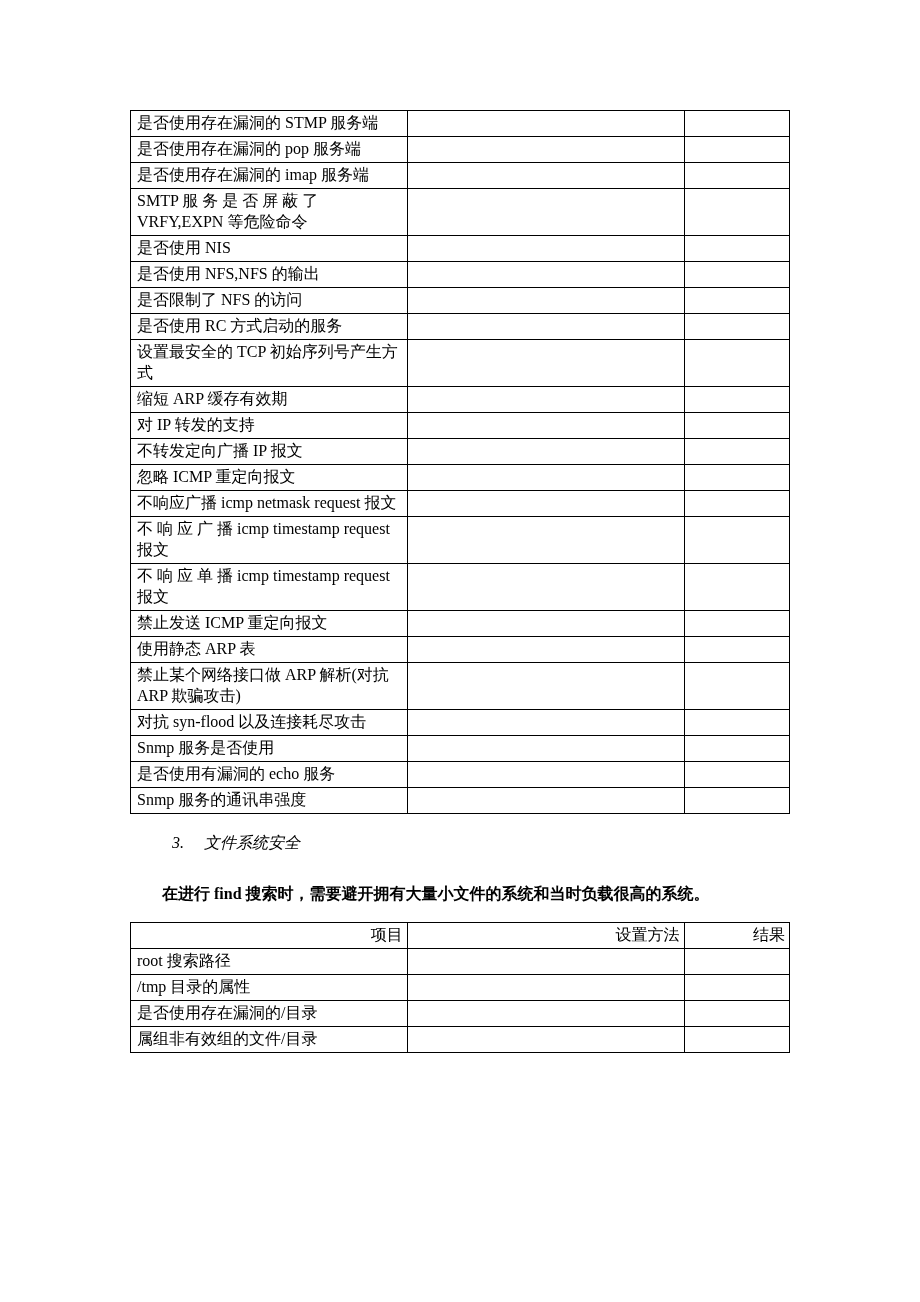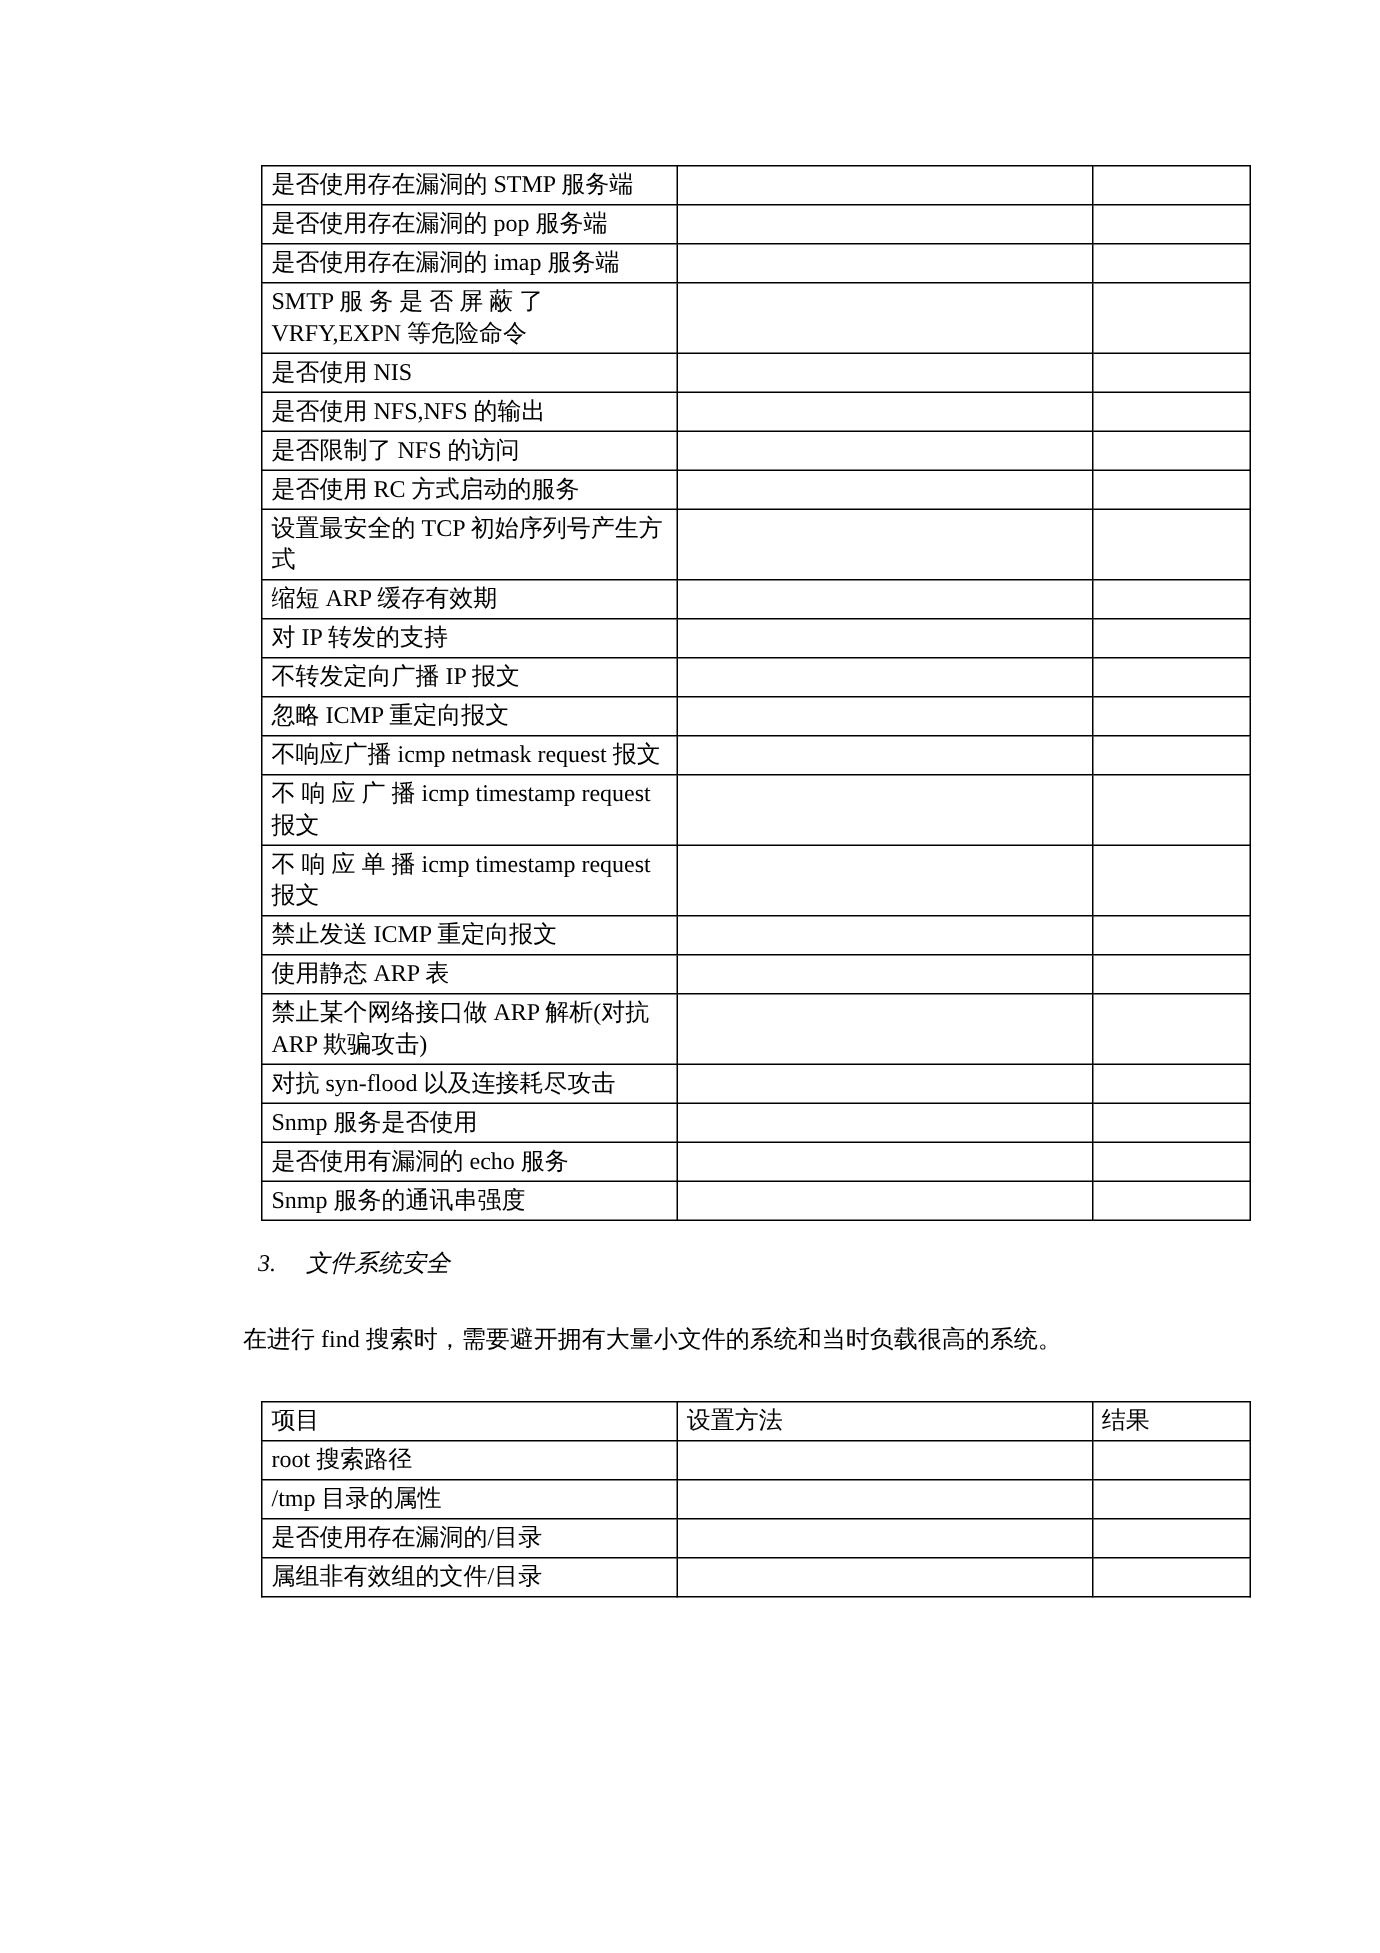--- a/index.html
+++ b/index.html
@@ -14,43 +14,43 @@
     width: 920px;
     height: 1302px;
     box-sizing: border-box;
     padding: 110px 130px 0 130px;
     position: relative;
   }
   table {
     border-collapse: collapse;
     width: 100%;
     table-layout: fixed;
-    margin-left: 44px;
   }
   td, th {
     border: 1px solid #000;
     padding: 2px 4px 2px 6px;
     vertical-align: top;
     font-weight: normal;
   }
   .col1 { width: 42%; }
   .col2 { width: 42%; }
   .col3 { width: 16%; }
   .section-num {
     margin: 16px 0 0 42px;
     line-height: 1.6;
     font-style: italic;
   }
   .section-num .num { display: inline-block; width: 28px; }
   .paragraph {
-    margin: 22px 0 24px 0;
+    margin: 22px 0 12px 0;
     text-indent: 2em;
     line-height: 2.0;
-  }
-  .center { text-align: left; }
+    font-weight: bold;
+  }
+  .center { text-align: right; }
 </style>
 </head>
 <body>
 
 <div class="page">
 
   <table>
     <colgroup>
         <col class="col1">
         <col class="col2">

